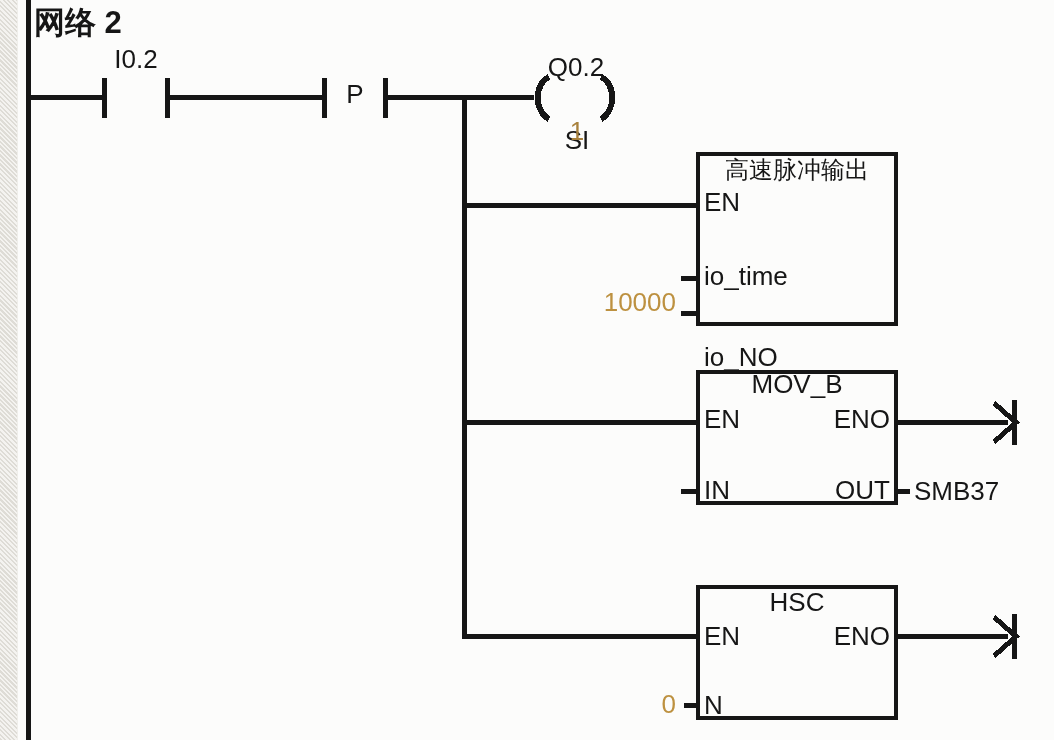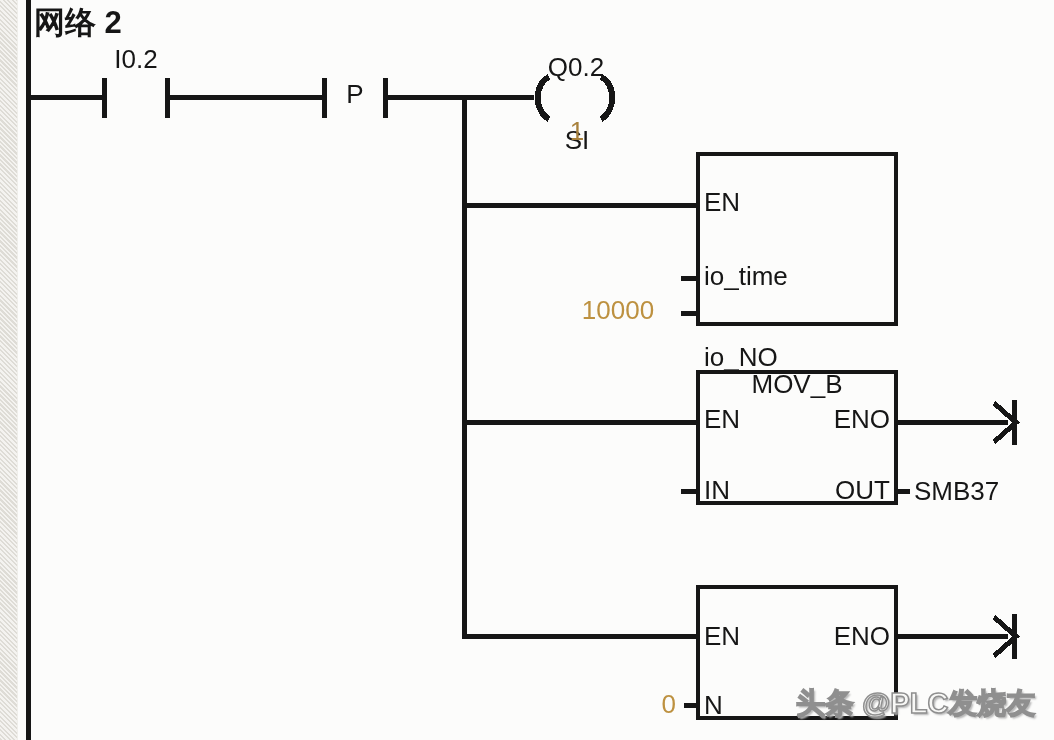--- a/index.html
+++ b/index.html
@@ -99,32 +99,33 @@
   </svg>
 
   <div class="lbl net-title" style="left:34px;top:5px;">网络 2</div>
 
   <div class="lbl ctr" style="left:100px;top:45px;width:72px;">I0.2</div>
   <div class="lbl ctr" style="left:335px;top:80px;width:40px;">P</div>
   <div class="lbl ctr" style="left:540px;top:33px;width:72px;margin-top:20px;">Q0.2</div>
   <div class="lbl ctr" style="left:545px;top:81px;width:64px;margin-top:45px;">SI</div>
   <div class="lbl ctr opnd" style="left:545px;top:117px;width:64px;">1</div>
 
+  <div class="lbl ctr cjk" style="left:700px;top:156px;width:194px;">高速脉冲输出</div>
   <div class="lbl" style="left:704px;top:188px;">EN</div>
   <div class="lbl" style="left:704px;top:262px;">io_time</div>
   <div class="lbl" style="left:704px;top:297px;margin-top:46px;">io_NO</div>
-  <div class="lbl rgt val" style="left:560px;top:296px;width:116px;text-align:center;">10000</div>
+  <div class="lbl rgt val" style="left:560px;top:288px;width:116px;">10000</div>
 
   <div class="lbl ctr" style="left:700px;top:370px;width:194px;">MOV_B</div>
   <div class="lbl" style="left:704px;top:405px;">EN</div>
   <div class="lbl rgt" style="left:788px;top:405px;width:102px;">ENO</div>
   <div class="lbl" style="left:704px;top:476px;">IN</div>
   <div class="lbl rgt" style="left:788px;top:476px;width:102px;">OUT</div>
   <div class="lbl" style="left:914px;top:477px;text-align:right;">SMB37</div>
 
+  <div class="lbl ctr" style="left:700px;top:588px;width:194px;">HSC</div>
   <div class="lbl" style="left:704px;top:622px;">EN</div>
   <div class="lbl rgt" style="left:788px;top:622px;width:102px;">ENO</div>
   <div class="lbl" style="left:704px;top:691px;">N</div>
   <div class="lbl rgt val" style="left:560px;top:690px;width:116px;">0</div>
 
-  <div class="watermark" style="left:796px;top:684px;">头条 @PLC发烧友</div>
 
 </div>
 
 </body></html>

